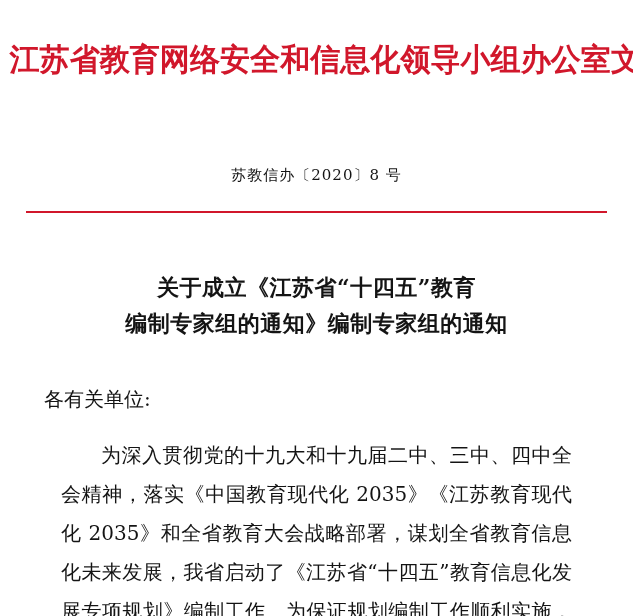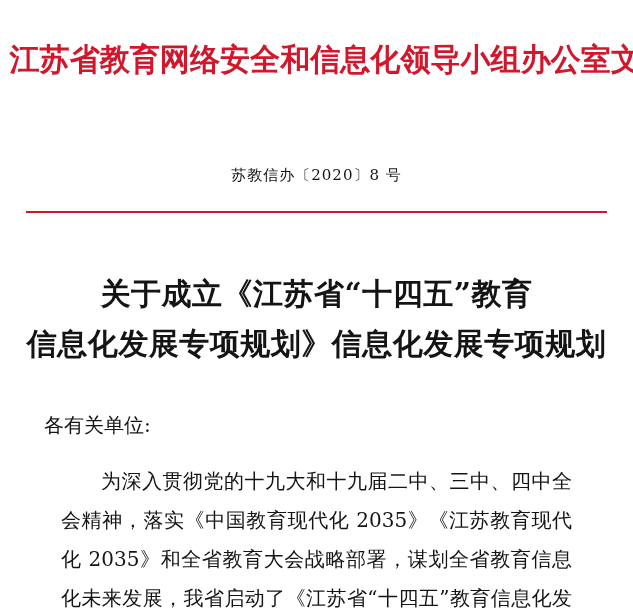--- a/index.html
+++ b/index.html
@@ -41,21 +41,21 @@
     letter-spacing: 1px;
   }
   .red-rule {
     height: 2px;
     background: #d1172b;
     margin: 26px 26px 0 26px;
   }
   .doc-title {
     text-align: center;
     font-weight: bold;
-    font-size: 30px;
+    font-size: 22px;
     color: #141414;
     line-height: 1.65;
     margin-top: 56px;
     letter-spacing: 0.5px;
   }
   .doc-title .line {
     display: block;
   }
   .body-block {
     margin: 38px 44px 0 44px;
@@ -79,21 +79,21 @@
 <div class="page">
 
   <div class="doc-header">江苏省教育网络安全和信息化领导小组办公室文件</div>
 
   <div class="doc-number">苏教信办〔2020〕8 号</div>
 
   <div class="red-rule"></div>
 
   <div class="doc-title">
     <span class="line">关于成立《江苏省“十四五”教育</span>
-    <span class="line">信息化发展专项规划》信息化发展专项规划</span>
+    <span class="line">编制专家组的通知》编制专家组的通知</span>
   </div>
 
   <div class="body-block">
     <div class="salutation">各有关单位:</div>
     <p class="para">为深入贯彻党的十九大和十九届二中、三中、四中全会精神，落实《中国教育现代化 2035》《江苏教育现代化 2035》和全省教育大会战略部署，谋划全省教育信息化未来发展，我省启动了《江苏省“十四五”教育信息化发展专项规划》编制工作。为保证规划编制工作顺利实施，决定成立由相关高校、研</p>
   </div>
 
 </div>
 
 </body></html>

